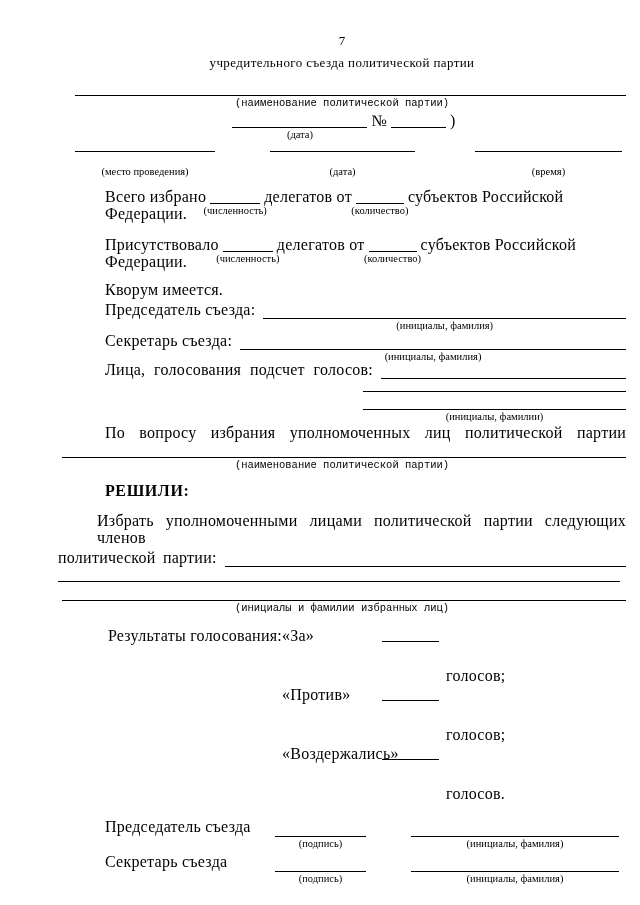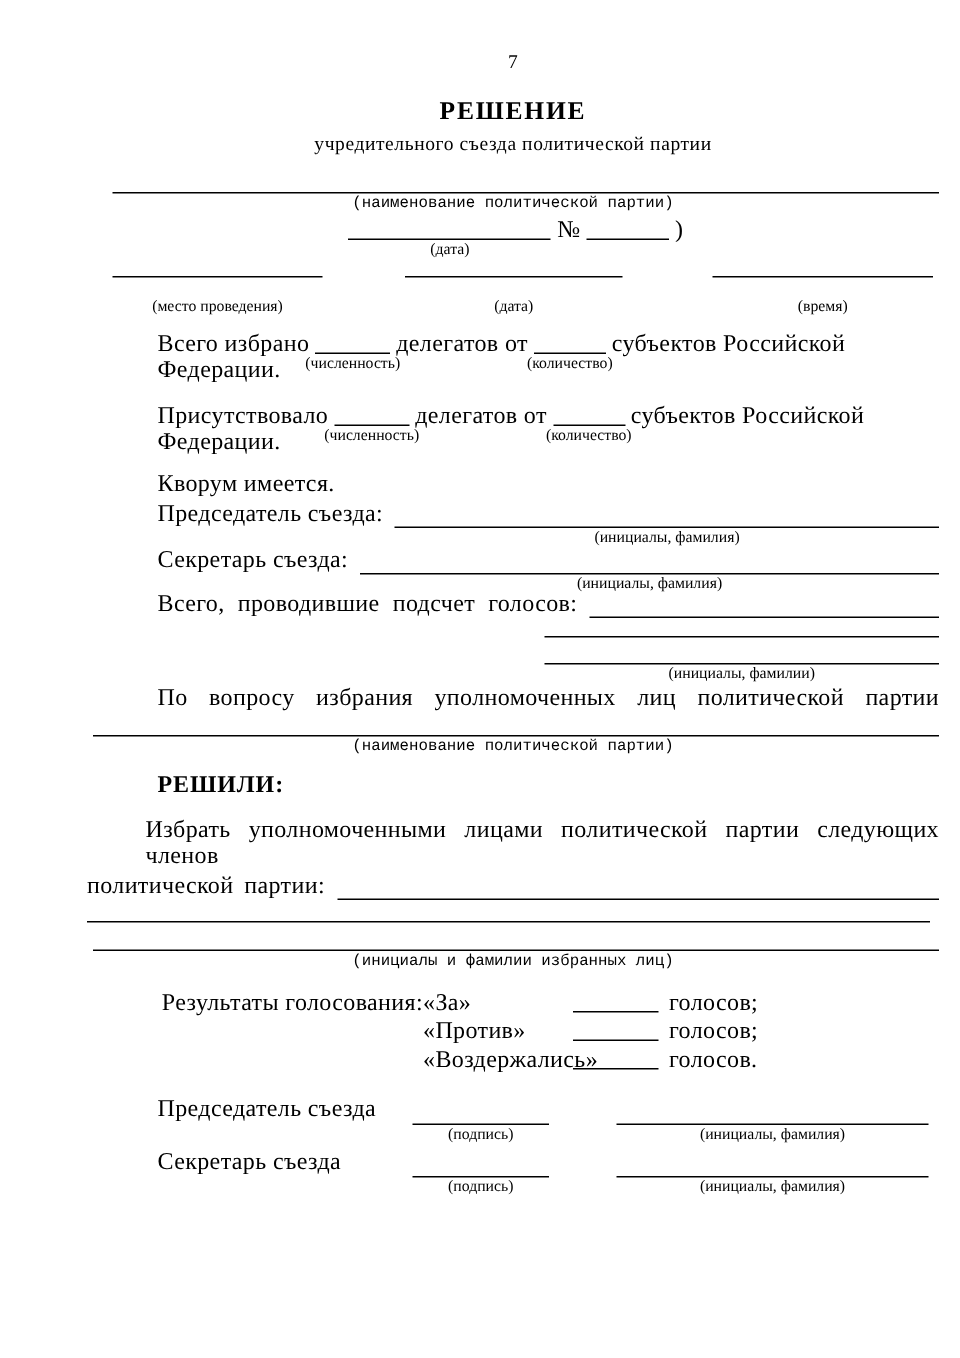--- a/index.html
+++ b/index.html
@@ -66,38 +66,37 @@
   .res1 { margin-top:13px; padding-left:39px; text-align:justify; text-align-last:justify; }
   .res2 { margin-top:3px; display:flex;text-align:center; }
   .res2 .lbl { white-space:nowrap; word-spacing:3px; }
 
   .vote-row { display:flex; align-items:flex-start; padding-left:47px; }
   .vr1 { margin-top:13px; }
   .vr2, .vr3 { margin-top:2px; }
   .vlabel { width:177px; white-space:nowrap;text-align:right; }
   .vopt { width:100px; white-space:nowrap; }
   .vblank { width:57px; height:15px; border-bottom:1.4px solid #000; }
-  .vsuffix { margin-left:7px; white-space:nowrap; }
+  .vsuffix { margin-left:7px; white-space:nowrap;margin-top:40px; }
 
   .sig-row { display:flex; align-items:flex-start; padding-left:47px; }
   .sg1 { margin-top:16px; }
   .sg2 { margin-top:16px; }
   .srole { width:170px; white-space:nowrap; }
   .sfield { position:relative; height:19px; border-bottom:1.4px solid #000; }
   .ssign { width:91px; }
   .sname { margin-left:45px; width:208px; }
 </style>
 </head>
 <body>
 
 <div class="page">
 
   <div class="pageno">7</div>
 
-  <div class="title">РЕШЕНИЕ</div>
   <div class="subtitle">учредительного съезда политической партии</div>
 
   <div class="hrline hr1"></div>
   <div class="cap capline">(наименование политической партии)</div>
 
   <div class="proto">
     <span class="f w135"><span class="fcap">(дата)</span></span><span>№</span><span class="f w55"></span><span>)</span>
   </div>
 
   <div class="venue">
@@ -133,21 +132,21 @@
   </div>
 
   <div class="frow r-secr">
     <span class="lbl">Секретарь съезда:</span>
     <span class="fgrow">
         <span class="fcap">(инициалы, фамилия)</span>
       </span>
   </div>
 
   <div class="frow r-count">
-    <span class="lbl">Всего, проводившие подсчет голосов:</span>
+    <span class="lbl">Лица, голосования подсчет голосов:</span>
     <span class="fgrow"></span>
   </div>
   <div class="cline c2"></div>
   <div class="cline c3">
       <span class="fcap">(инициалы, фамилии)</span>
     </div>
 
   <div class="q">По вопросу избрания уполномоченных лиц политической партии</div>
 
   <div class="hrline hr2"></div>

